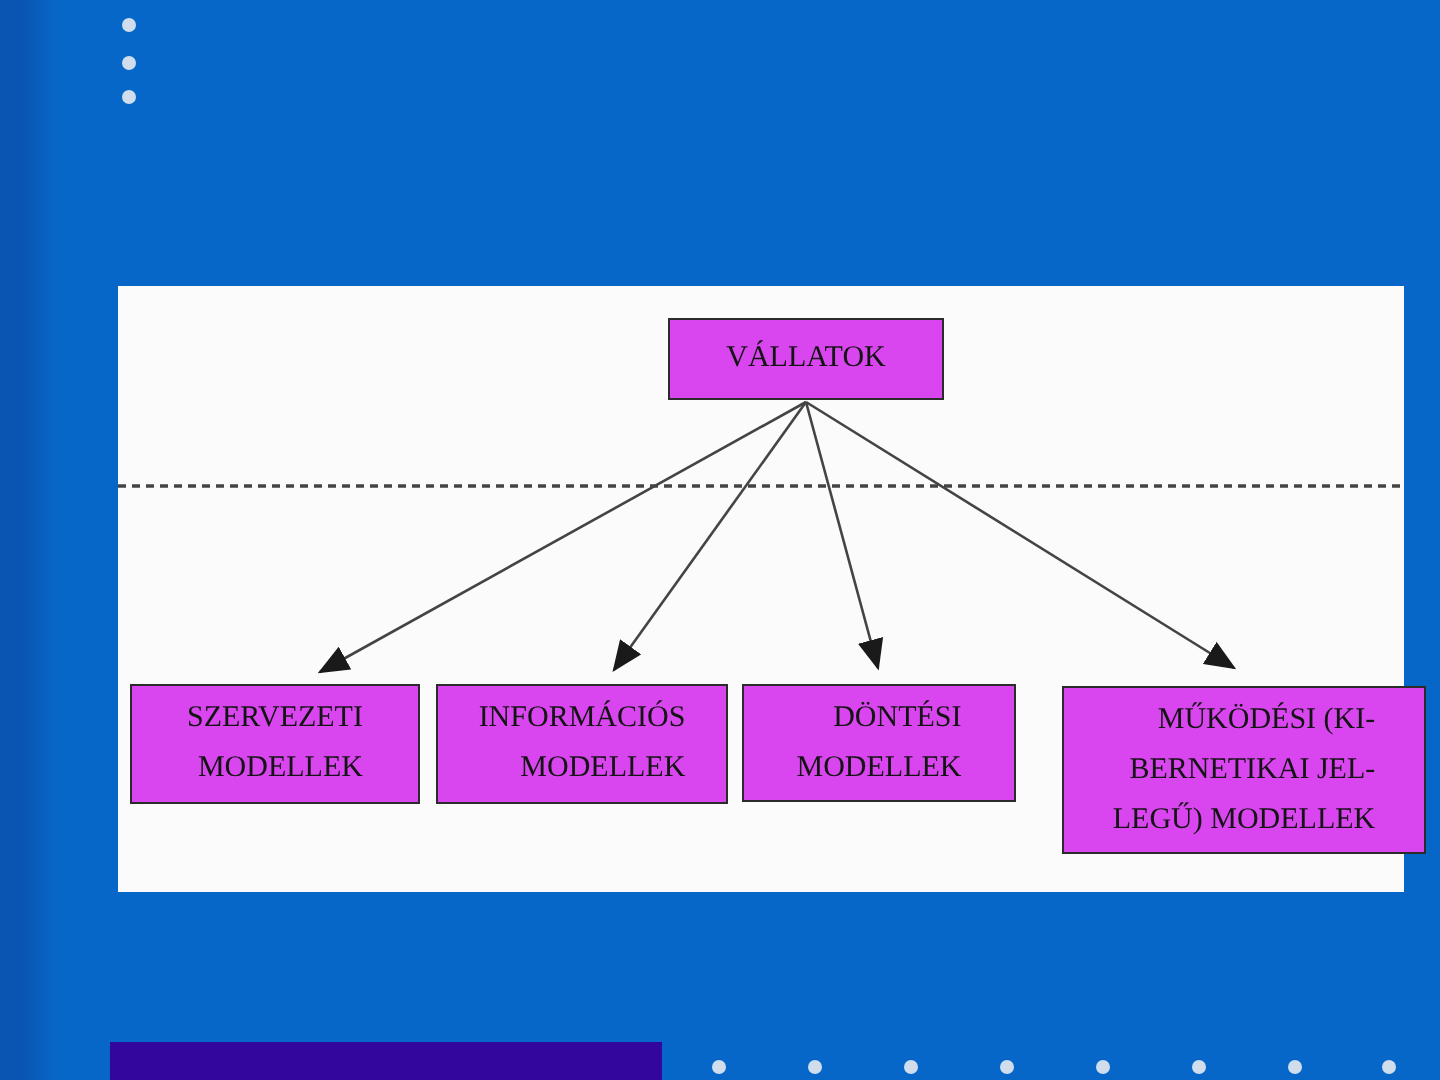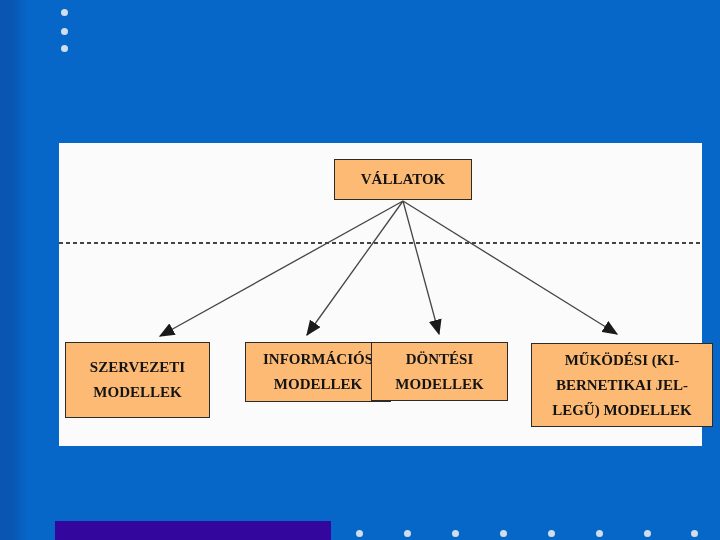--- a/index.html
+++ b/index.html
@@ -42,29 +42,28 @@
   
   .canvas{
     position:absolute;left:59px;top:143px;width:643px;height:303px;
     background:#fbfbfb;
   }
   .canvas svg{position:absolute;left:0;top:0;}
 
   .node{
     position:absolute;
     display:flex;align-items:center;justify-content:center;
-    background:#fdba74;border:1.5px solid #2b2b2b;
-    font-size:15px;color:#141414;text-align:center;
+    background:#d946ef;border:1.5px solid #2b2b2b;
+    font-size:15px;color:#141414;text-align:right;
     line-height:25px;white-space:pre-line;
     box-sizing:border-box;
-    font-weight:bold;
   }
   .node.root {left:275px;top:16px; width:138px;height:41px;}
-  .node.c1   {left:6px;  top:199px;width:145px;height:76px;}
-  .node.c2   {left:159px;top:199px;width:146px;height:60px;margin-left:27px;}
+  .node.c1   {left:6px;  top:199px;width:145px;height:60px;}
+  .node.c2   {left:159px;top:199px;width:146px;height:60px;}
   .node.c3   {left:312px;top:199px;width:137px;height:59px;}
   .node.c4   {left:456px;top:200px;width:182px;height:84px;margin-left:16px;}
 
   
   .accent-bar{
     position:absolute;left:55px;top:521px;width:276px;height:19px;
     background:#33069d;
   }
 </style>
 </head>

